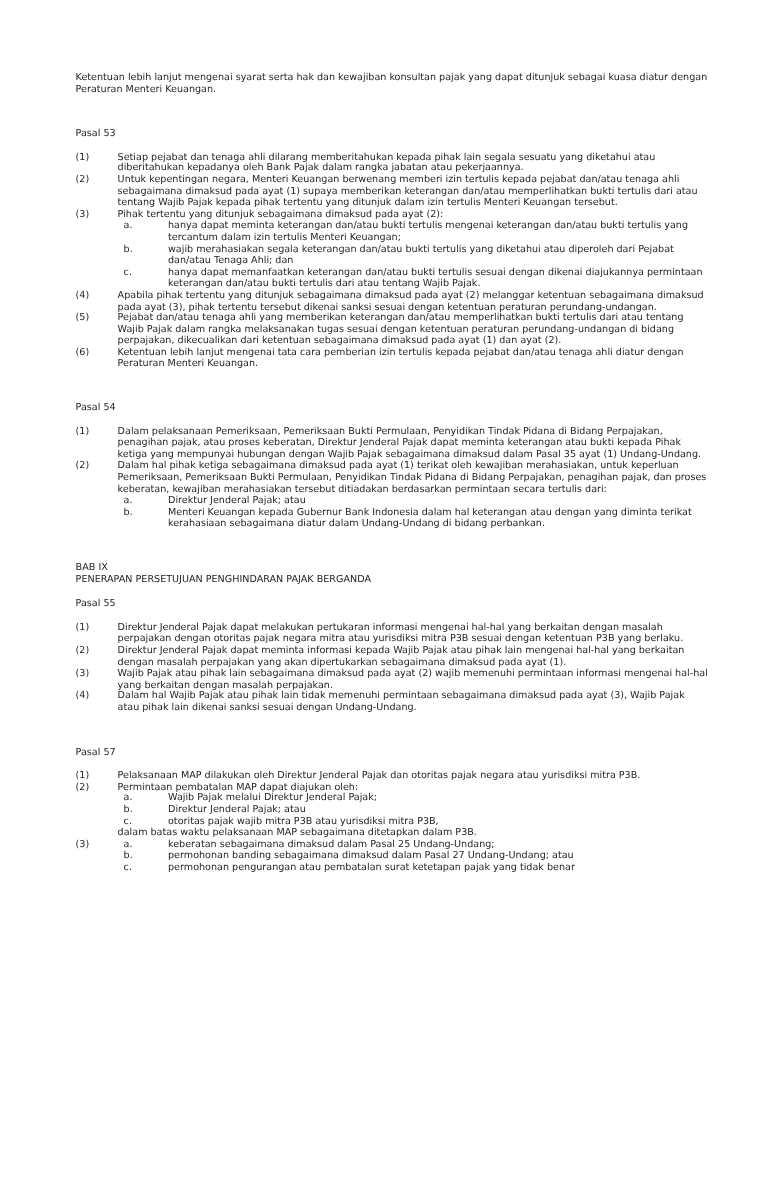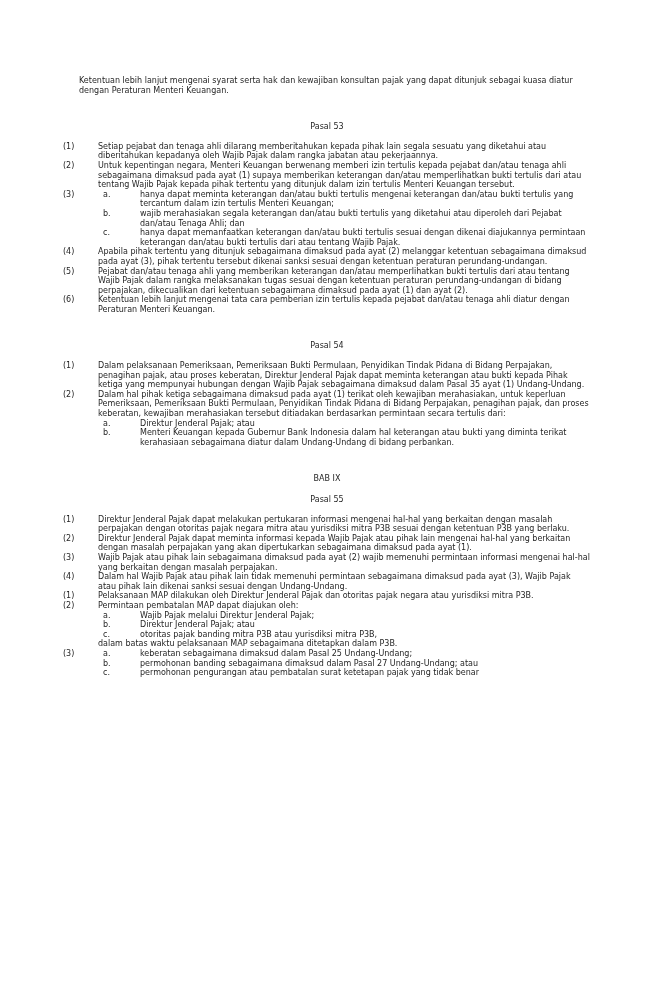--- a/index.html
+++ b/index.html
@@ -9,22 +9,22 @@
     height: 1000px;
     box-sizing: border-box;
     background: #ffffff;
     padding: 60px 60px 20px 63px;
     font-family: "DejaVu Sans", "Liberation Sans", sans-serif;
     font-size: 8px;
     line-height: 9.6px;
     color: #1f1f1f;
     overflow: hidden;
   }
-  .para { margin: 16px; }
-  .heading { text-align: center; margin: 27px 0 10px 0; }
+  .para { margin: 0; }
+  .heading { text-align: left; margin: 27px 0 10px 0; }
   .heading + .heading { margin-top: 11px; }
   .heading-line { }
   .num-list { }
   .list-item { display: flex; align-items: flex-start; }
   .item-num { flex: 0 0 35px; width: 35px; }
   .item-body { flex: 1 1 auto; min-width: 0; }
   .item-text { }
   .sub-item { display: flex; align-items: flex-start; padding-left: 5px; }
   .sub-letter { flex: 0 0 37px; width: 37px; }
   .sub-text { flex: 1 1 auto; min-width: 0; }
@@ -35,32 +35,33 @@
 
 <div class="page">
     <p class="para">Ketentuan lebih lanjut mengenai syarat serta hak dan kewajiban konsultan pajak yang dapat ditunjuk sebagai kuasa diatur dengan Peraturan Menteri Keuangan.</p>
     <div class="heading">
       <div class="heading-line">Pasal 53</div>
     </div>
     <div class="num-list">
       <div class="list-item">
         <div class="item-num">(1)</div>
         <div class="item-body">
-          <div class="item-text">Setiap pejabat dan tenaga ahli dilarang memberitahukan kepada pihak lain segala sesuatu yang diketahui atau diberitahukan kepadanya oleh Wajib Pajak dalam rangka jabatan atau pekerjaannya.</div>
+          <div class="item-text">Setiap pejabat dan tenaga ahli dilarang memberitahukan kepada pihak lain segala sesuatu yang diketahui atau diberitahukan kepadanya oleh Bank Pajak dalam rangka jabatan atau pekerjaannya.</div>
         </div>
       </div>
       <div class="list-item">
         <div class="item-num">(2)</div>
         <div class="item-body">
           <div class="item-text">Untuk kepentingan negara, Menteri Keuangan berwenang memberi izin tertulis kepada pejabat dan/atau tenaga ahli sebagaimana dimaksud pada ayat (1) supaya memberikan keterangan dan/atau memperlihatkan bukti tertulis dari atau tentang Wajib Pajak kepada pihak tertentu yang ditunjuk dalam izin tertulis Menteri Keuangan tersebut.</div>
         </div>
       </div>
       <div class="list-item">
         <div class="item-num">(3)</div>
         <div class="item-body">
+          <div class="item-text">Pihak tertentu yang ditunjuk sebagaimana dimaksud pada ayat (2):</div>
           <div class="sub-item">
             <div class="sub-letter">a.</div>
             <div class="sub-text">hanya dapat meminta keterangan dan/atau bukti tertulis mengenai keterangan dan/atau bukti tertulis yang tercantum dalam izin tertulis Menteri Keuangan;</div>
           </div>
           <div class="sub-item">
             <div class="sub-letter">b.</div>
             <div class="sub-text">wajib merahasiakan segala keterangan dan/atau bukti tertulis yang diketahui atau diperoleh dari Pejabat dan/atau Tenaga Ahli; dan</div>
           </div>
           <div class="sub-item">
             <div class="sub-letter">c.</div>
@@ -100,27 +101,28 @@
       <div class="list-item">
         <div class="item-num">(2)</div>
         <div class="item-body">
           <div class="item-text">Dalam hal pihak ketiga sebagaimana dimaksud pada ayat (1) terikat oleh kewajiban merahasiakan, untuk keperluan Pemeriksaan, Pemeriksaan Bukti Permulaan, Penyidikan Tindak Pidana di Bidang Perpajakan, penagihan pajak, dan proses keberatan, kewajiban merahasiakan tersebut ditiadakan berdasarkan permintaan secara tertulis dari:</div>
           <div class="sub-item">
             <div class="sub-letter">a.</div>
             <div class="sub-text">Direktur Jenderal Pajak; atau</div>
           </div>
           <div class="sub-item">
             <div class="sub-letter">b.</div>
-            <div class="sub-text">Menteri Keuangan kepada Gubernur Bank Indonesia dalam hal keterangan atau bukti yang diminta terikat kerahasiaan sebagaimana diatur dalam Undang-Undang di bidang perbankan.</div>
+            <div class="sub-text">Menteri Keuangan kepada Gubernur Bank Indonesia dalam hal keterangan atau dengan yang diminta terikat kerahasiaan sebagaimana diatur dalam Undang-Undang di bidang perbankan.</div>
           </div>
         </div>
       </div>
     </div>
     <div class="heading">
       <div class="heading-line">BAB IX</div>
+      <div class="heading-line">PENERAPAN PERSETUJUAN PENGHINDARAN PAJAK BERGANDA</div>
     </div>
     <div class="heading">
       <div class="heading-line">Pasal 55</div>
     </div>
     <div class="num-list">
       <div class="list-item">
         <div class="item-num">(1)</div>
         <div class="item-body">
           <div class="item-text">Direktur Jenderal Pajak dapat melakukan pertukaran informasi mengenai hal-hal yang berkaitan dengan masalah perpajakan dengan otoritas pajak negara mitra atau yurisdiksi mitra P3B sesuai dengan ketentuan P3B yang berlaku.</div>
         </div>
@@ -137,20 +139,23 @@
           <div class="item-text">Wajib Pajak atau pihak lain sebagaimana dimaksud pada ayat (2) wajib memenuhi permintaan informasi mengenai hal-hal yang berkaitan dengan masalah perpajakan.</div>
         </div>
       </div>
       <div class="list-item">
         <div class="item-num">(4)</div>
         <div class="item-body">
           <div class="item-text">Dalam hal Wajib Pajak atau pihak lain tidak memenuhi permintaan sebagaimana dimaksud pada ayat (3), Wajib Pajak atau pihak lain dikenai sanksi sesuai dengan Undang-Undang.</div>
         </div>
       </div>
     </div>
+    <div class="heading">
+      <div class="heading-line">Pasal 57</div>
+    </div>
     <div class="num-list">
       <div class="list-item">
         <div class="item-num">(1)</div>
         <div class="item-body">
           <div class="item-text">Pelaksanaan MAP dilakukan oleh Direktur Jenderal Pajak dan otoritas pajak negara atau yurisdiksi mitra P3B.</div>
         </div>
       </div>
       <div class="list-item">
         <div class="item-num">(2)</div>
         <div class="item-body">
@@ -158,21 +163,21 @@
           <div class="sub-item">
             <div class="sub-letter">a.</div>
             <div class="sub-text">Wajib Pajak melalui Direktur Jenderal Pajak;</div>
           </div>
           <div class="sub-item">
             <div class="sub-letter">b.</div>
             <div class="sub-text">Direktur Jenderal Pajak; atau</div>
           </div>
           <div class="sub-item">
             <div class="sub-letter">c.</div>
-            <div class="sub-text">otoritas pajak banding mitra P3B atau yurisdiksi mitra P3B,</div>
+            <div class="sub-text">otoritas pajak wajib mitra P3B atau yurisdiksi mitra P3B,</div>
           </div>
           <div class="item-cont">dalam batas waktu pelaksanaan MAP sebagaimana ditetapkan dalam P3B.</div>
         </div>
       </div>
       <div class="list-item">
         <div class="item-num">(3)</div>
         <div class="item-body">
           <div class="sub-item">
             <div class="sub-letter">a.</div>
             <div class="sub-text">keberatan sebagaimana dimaksud dalam Pasal 25 Undang-Undang;</div>

